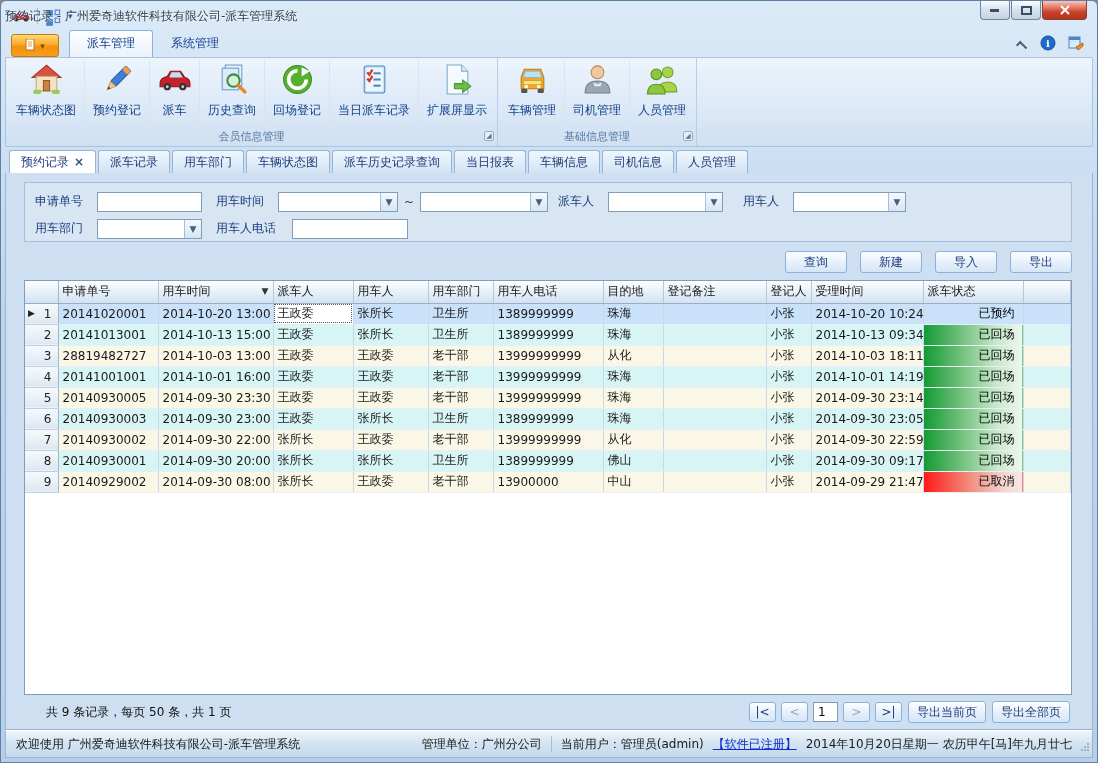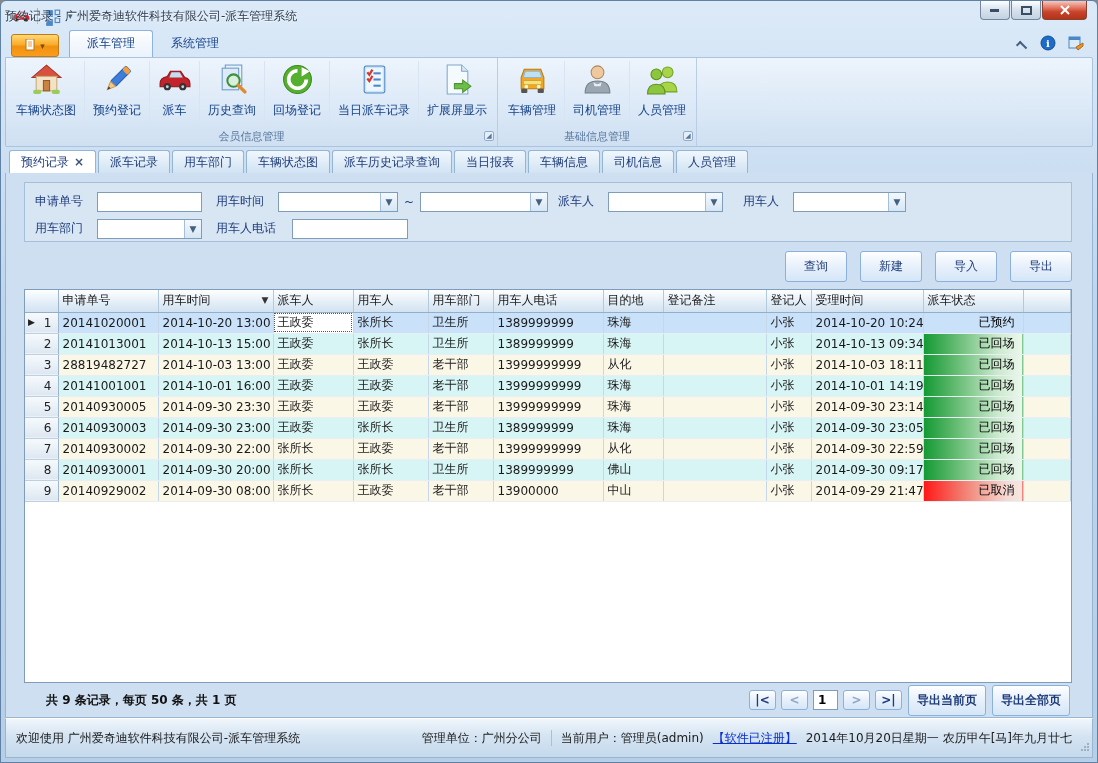--- a/index.html
+++ b/index.html
@@ -61,21 +61,21 @@
   .ftext { outline:none; font:inherit; padding:0 3px; }
   .combo { display:flex; }
   .combo-val { flex:1; }
   .combo-arrow { width:17px; border-left:1px solid #A5BFDB; background:linear-gradient(#F4F9FE,#D6E6F5); color:#44617E;
     font-size:9px; display:flex; align-items:center; justify-content:center; }
   .w62{width:62px;} .w105{width:105px;} .w120{width:120px;} .w128{width:128px;} .w115{width:115px;} .w113{width:113px;} .w74{width:74px;} .w116{width:116px;}
   .ml10{margin-left:10px;} .ml14{margin-left:14px;} .ml20{margin-left:20px;}
   .tilde { margin:0 6px; color:#1E3C7B; }
 
   .actions { margin-top:9px; display:flex; justify-content:flex-end; gap:13px; }
-  .btn { min-width:62px; height:31px; padding:0 8px; background:linear-gradient(#FEFFFF,#E7F0FB 50%,#D5E6F7);
+  .btn { min-width:62px; height:22px; padding:0 8px; background:linear-gradient(#FEFFFF,#E7F0FB 50%,#D5E6F7);
     border:1px solid #8CB0DC; border-radius:3px; color:#1E3C7B; display:flex; align-items:center; justify-content:center; white-space:nowrap; }
 
   .grid { margin-top:7px; flex:1; background:#fff; border:1px solid #7F9DB9; overflow:hidden; }
   table { border-collapse:collapse; table-layout:fixed; width:100%; }
   th, td { height:21px; padding:0 4px; font-weight:normal; text-align:left; white-space:nowrap; overflow:hidden; }
   thead th { background:linear-gradient(#FDFEFF,#E4EEF7 55%,#D2E2F1); border-right:1px solid #B4C9DE; border-bottom:1px solid #93AFC9; height:22px; }
   thead th.ind { border-right:1px solid #9EB6CC; }
   td { border-right:1px solid #C6D8E8; border-bottom:1px solid #E8EEF4; }
   td.ind { background:linear-gradient(#F6FAFD,#DDE7F1); border-right:1px solid #9EB6CC; border-bottom:1px solid #BECFDF;
     text-align:right; padding-right:6px; position:relative; color:#222; }
@@ -83,30 +83,30 @@
   tr.r-sel  td { background-color:#C9E2FA; }
   tr.r-cyan td { background-color:#D8F5F5; }
   tr.r-cream td { background-color:#FBF7E7; }
   tr td.ind { background:linear-gradient(#F6FAFD,#DDE7F1) !important; }
   td.cell-focused { background-color:#FFFFFF !important; outline:1px dotted #555; outline-offset:-2px; }
   td.status { text-align:right; padding-right:8px; color:#000; }
   td.st-returned { background:linear-gradient(90deg,#129A33,#5DB86C 30%,#CBE9CE 75%,#EDF7EE) !important; }
   td.st-cancelled { background:linear-gradient(90deg,#FF1717,#F1897B 45%,#F5DCD6 85%,#F7E6E0) !important; }
   .sortcaret { float:right; font-size:9px; color:#333; margin-top:3px; }
 
-  .gridfooter { height:34px; display:flex; align-items:center; padding:4px 2px;font-weight:bold; }
+  .gridfooter { height:34px; display:flex; align-items:center; padding:4px 2px; }
   .summary { margin-left:20px; color:#111; }
   .pager { margin-left:auto; display:flex; align-items:center; gap:5px; }
   .pbtn { min-width:27px; height:20px; padding:0; }
   .pbtn.dim { color:#8FA8C4; }
   .page-input { width:25px; height:20px; border:1px solid #7F9DB9; text-align:left; padding:0 4px; font:inherit; }
   .exp { min-width:74px; margin-left:1px; }
 
   
-  .statusbar { height:40px; background:linear-gradient(#F0F6FC,#D5E4F2 45%,#C4D9EC); border-top:1px solid #FFFFFF;
+  .statusbar { height:28px; background:linear-gradient(#F0F6FC,#D5E4F2 45%,#C4D9EC); border-top:1px solid #FFFFFF;
     display:flex; align-items:center; padding:0 6px; position:relative; border:1px solid #98B5D2; border-top-color:#fff; }
   .sb-item { white-space:nowrap; }
   .sb-welcome { flex:1; padding-left:4px; }
   .sb-sep { width:1px; height:16px; background:#A8C0D8; margin:0 9px; }
   .sb-link { color:#0A2ECC; font-weight:normal; text-decoration:underline; margin:0 9px; }
   .sb-date { margin-right:14px; }
   .grip { position:absolute; right:2px; bottom:2px; }
 </style>
 </head>
 <body>

